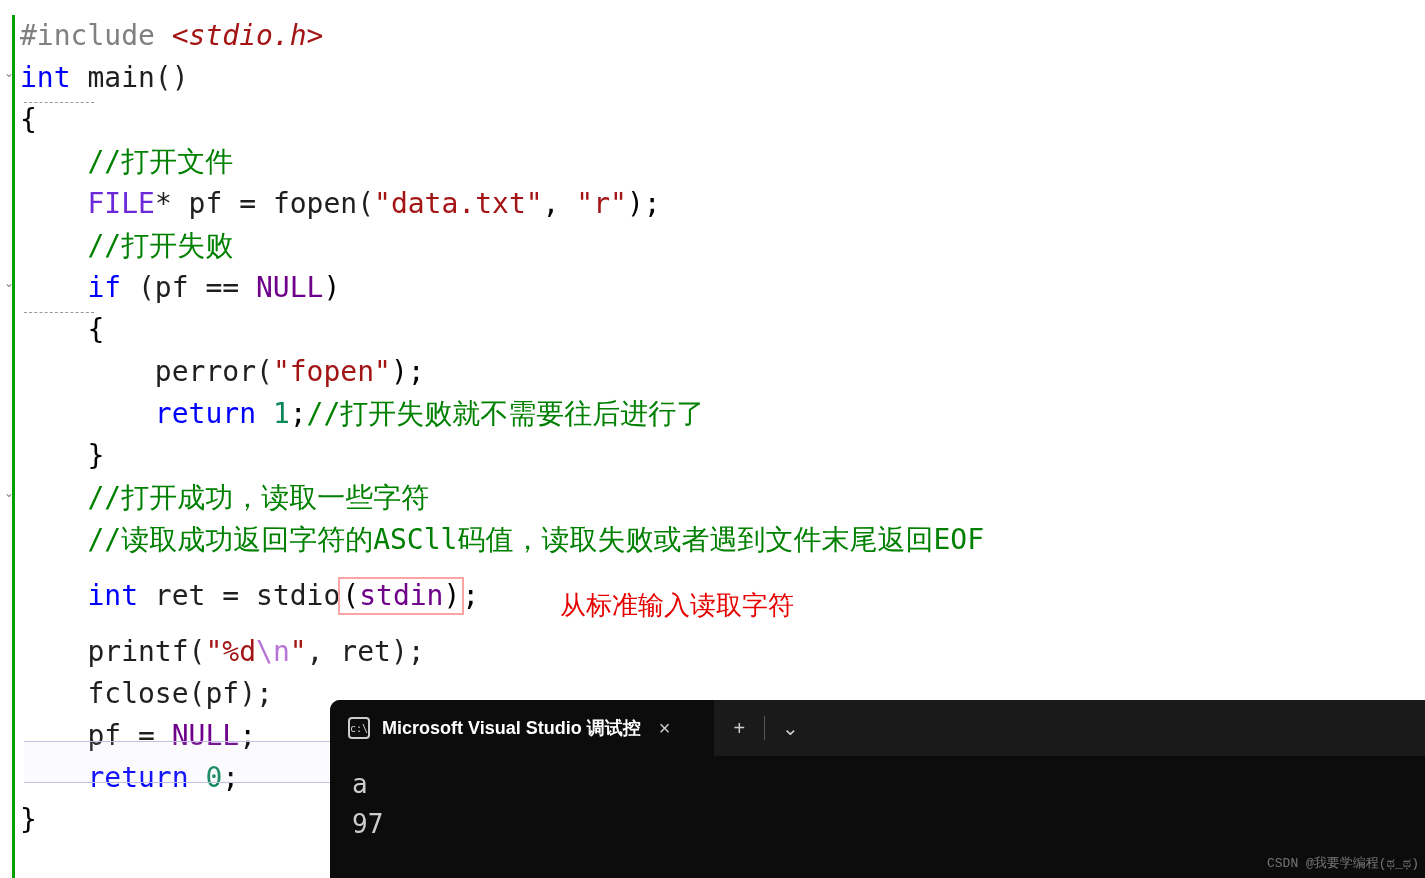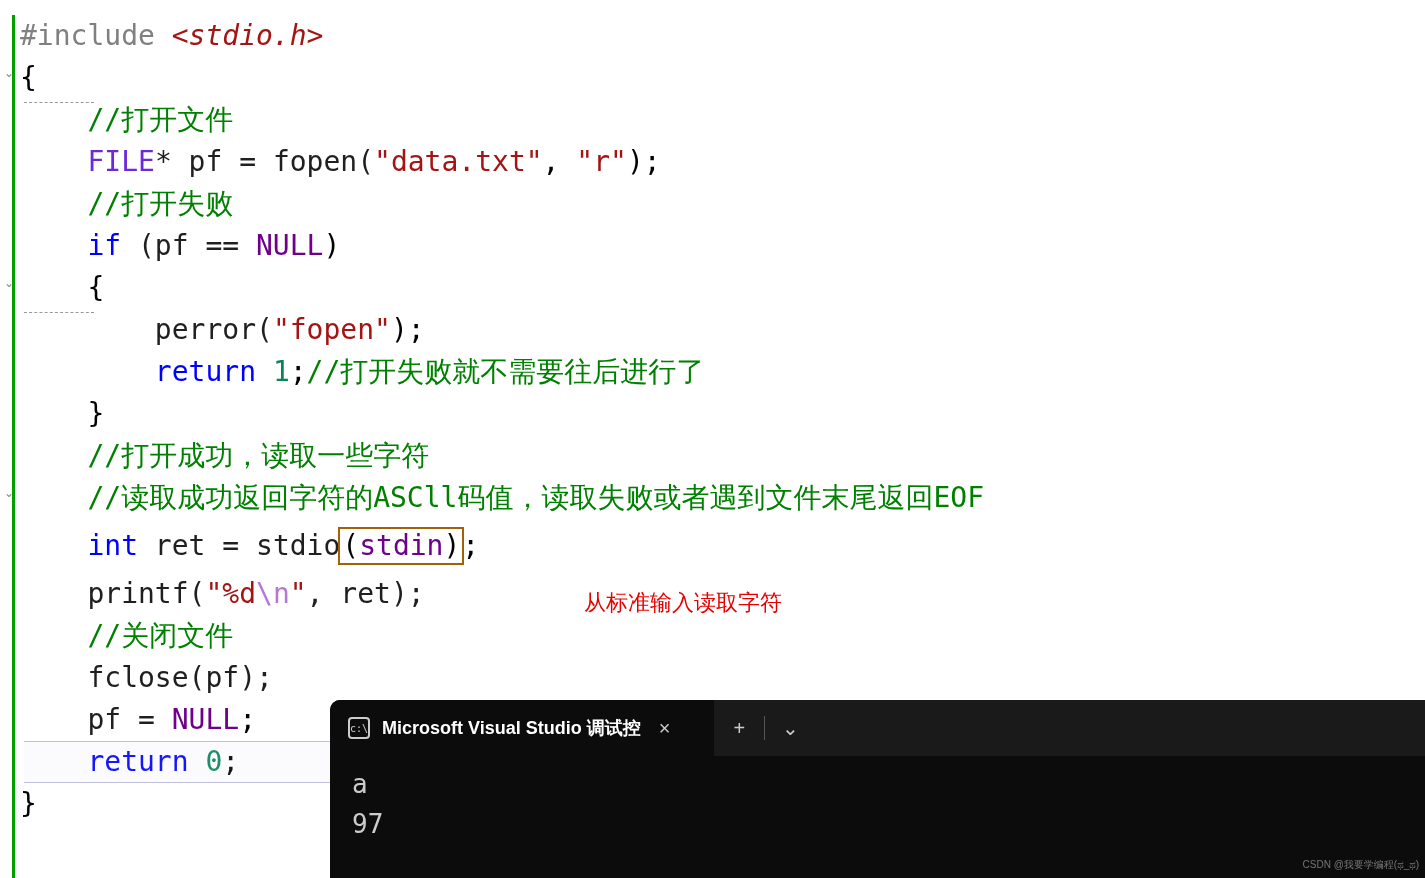--- a/index.html
+++ b/index.html
@@ -43,31 +43,30 @@
   .angle { color: #a31515; font-style: italic; }
   .num { color: #098658; }
   .macro { color: #6f008a; }
   .escape { color: #b776d6; }
   .ident { color: #1f1f1f; }
   .punct { color: #000000; }
   .file-type { color: #6d28d9; }
 
   .red-box {
     display: inline-block;
-    border: 2px solid #a16207;
+    border: 2px solid #fca5a5;
     padding: 0 2px;
-    margin: 8px -2px;
+    margin: 16px -2px;
     line-height: 1.2;
   }
   .annotation {
     position: absolute;
     color: #e60000;
     font-family: "Microsoft YaHei", "SimSun", sans-serif;
-    font-size: 22px;
-    margin-left: 24px;
+    font-size: 26px;
   }
   .highlight-line {
     position: absolute;
     left: 24px;
     width: 1400px;
     height: 42px;
     border-top: 1px solid #c0c0e0;
     border-bottom: 1px solid #c0c0e0;
     background: rgba(220,220,240,0.1);
   }
@@ -147,39 +146,40 @@
     font-family: Consolas, "Microsoft YaHei", monospace;
     font-size: 26px;
     line-height: 40px;
     color: #cccccc;
   }
   .watermark {
     position: absolute;
     right: 6px;
     bottom: 6px;
     color: rgba(200,200,200,0.55);
-    font-size: 10px;
-    font-family: Liberation Sans, sans-serif;
+    font-size: 13px;
+    font-family: Liberation Mono, monospace;
     z-index: 50;
   }
 </style>
 </head>
 <body>
 
 <div class="editor">
   <div class="vbar"></div>
 
   <span class="collapse-caret" style="top:66px;">⌄</span>
   <span class="collapse-caret" style="top:276px;">⌄</span>
   <span class="collapse-caret" style="top:486px;">⌄</span>
 
   <div class="highlight-line" style="top:741px;"></div>
 
   <div class="line"><span class="include">#include </span><span class="angle">&lt;stdio.h&gt;</span></div>
 
+  <div class="line"><span class="kw">int</span><span class="ident"> main()</span></div>
 
   <div class="line"><span class="punct">{</span></div>
 
   <div class="line">    <span class="comment-green">//打开文件</span></div>
 
   <div class="line">    <span class="file-type">FILE</span><span class="ident">* pf = fopen(</span><span class="str">"data.txt"</span><span class="punct">, </span><span class="str">"r"</span><span class="punct">);</span></div>
 
   <div class="line">    <span class="comment-green">//打开失败</span></div>
 
   <div class="line">    <span class="kw">if</span><span class="ident"> (pf == </span><span class="macro">NULL</span><span class="punct">)</span></div>
@@ -195,21 +195,20 @@
   <div class="line">    <span class="comment-green">//打开成功，读取一些字符</span></div>
 
   <div class="line">    <span class="comment-green">//读取成功返回字符的ASCll码值，读取失败或者遇到文件末尾返回EOF</span></div>
 
   <div class="line" style="position:relative;">    <span class="kw">int</span><span class="ident"> ret = stdio</span><span class="red-box"><span class="punct">(</span><span class="macro">stdin</span><span class="punct">)</span></span><span class="punct">;</span></div>
 
   <div class="annotation" style="left:560px; top:588px;">从标准输入读取字符</div>
 
   <div class="line">    <span class="ident">printf(</span><span class="str">"%d</span><span class="escape">\n</span><span class="str">"</span><span class="ident">, ret);</span></div>
 
-  <div class="line">    <span class="comment-green">//关闭文件</span></div>
 
   <div class="line">    <span class="ident">fclose(pf);</span></div>
 
   <div class="line">    <span class="ident">pf = </span><span class="macro">NULL</span><span class="punct">;</span></div>
 
   <div class="line">    <span class="kw">return</span><span> </span><span class="num">0</span><span class="punct">;</span></div>
 
   <div class="line"><span class="punct">}</span></div>
 
   <div class="fold-dash" style="top:102px;"></div>

